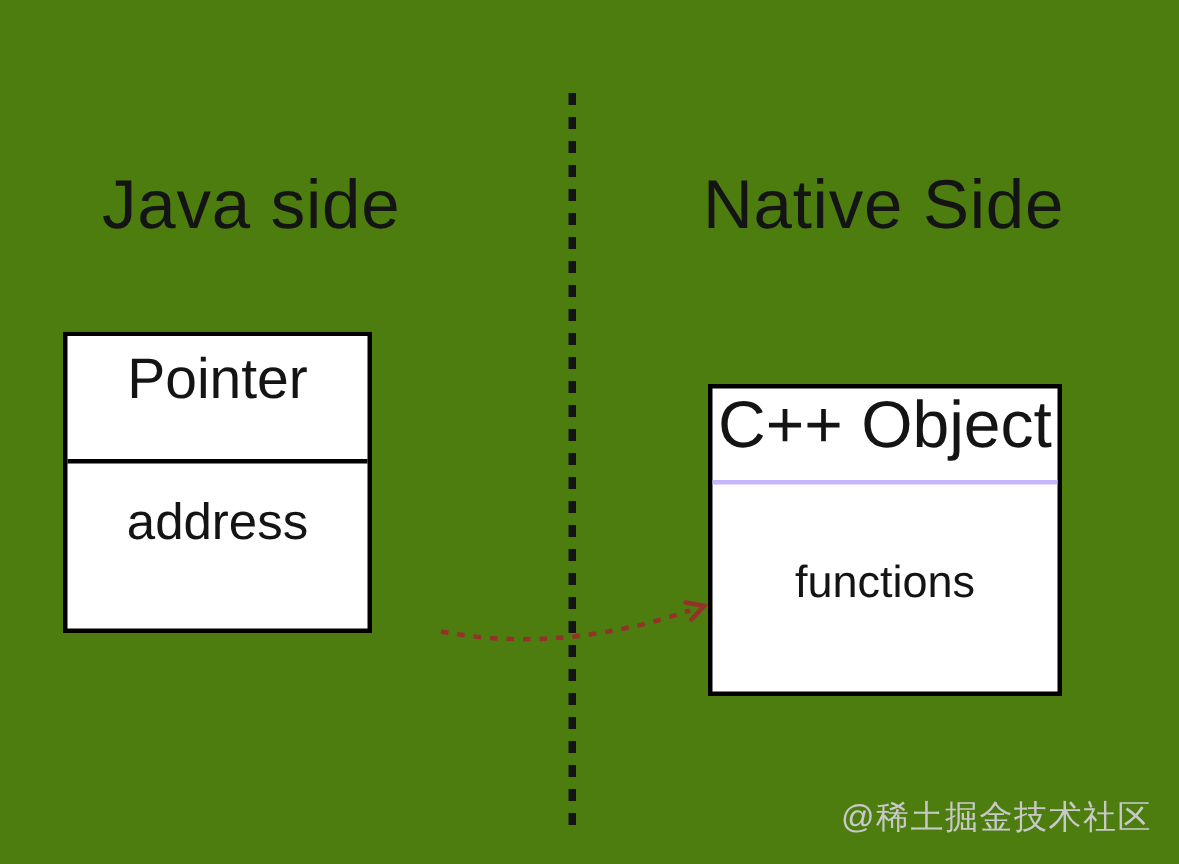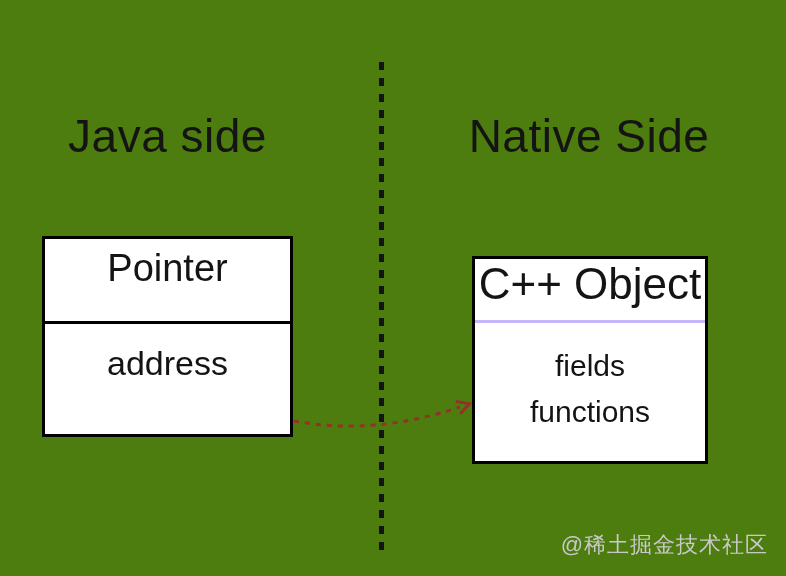--- a/index.html
+++ b/index.html
@@ -37,21 +37,21 @@
     border: 3px solid #000000;
     background: #ffffff;
   }
   .cell {
     display: flex;
     align-items: center;
     justify-content: center;
     box-sizing: border-box;
     text-align: center;
   }
-  .pointer-box { left: 42px; top: 236px; width: 251px; height: 201px; }
+  .pointer-box { left: 42px; top: 221px; width: 206px; height: 201px; }
   .pointer-box .header {
     height: 85px;
     border-bottom: 3px solid #000000;
     font-size: 38px;
     padding-bottom: 24px;
   }
   .pointer-box .body {
     height: 110px;
     font-size: 34px;
     padding-bottom: 32px;
@@ -99,21 +99,20 @@
   <div class="side-title native">Native Side</div>
 
   <div class="box pointer-box">
     <div class="cell header">Pointer</div>
     <div class="cell body">address</div>
   </div>
 
   <div class="box cpp-box">
     <div class="cell header">C++ Object</div>
     <div class="cell body">
-      <div>fields</div>
       <div>functions</div>
     </div>
   </div>
 
   <svg class="arrow-layer" viewBox="0 0 786 576" xmlns="http://www.w3.org/2000/svg">
     <defs>
       <marker id="arrowhead" markerUnits="userSpaceOnUse" markerWidth="16" markerHeight="16" refX="3" refY="8" orient="auto">
         <path d="M2,2 L13,8 L2,14" fill="none" stroke-width="3" stroke-linecap="round" stroke-linejoin="miter" stroke="#96302a"></path>
       </marker>
     </defs>

